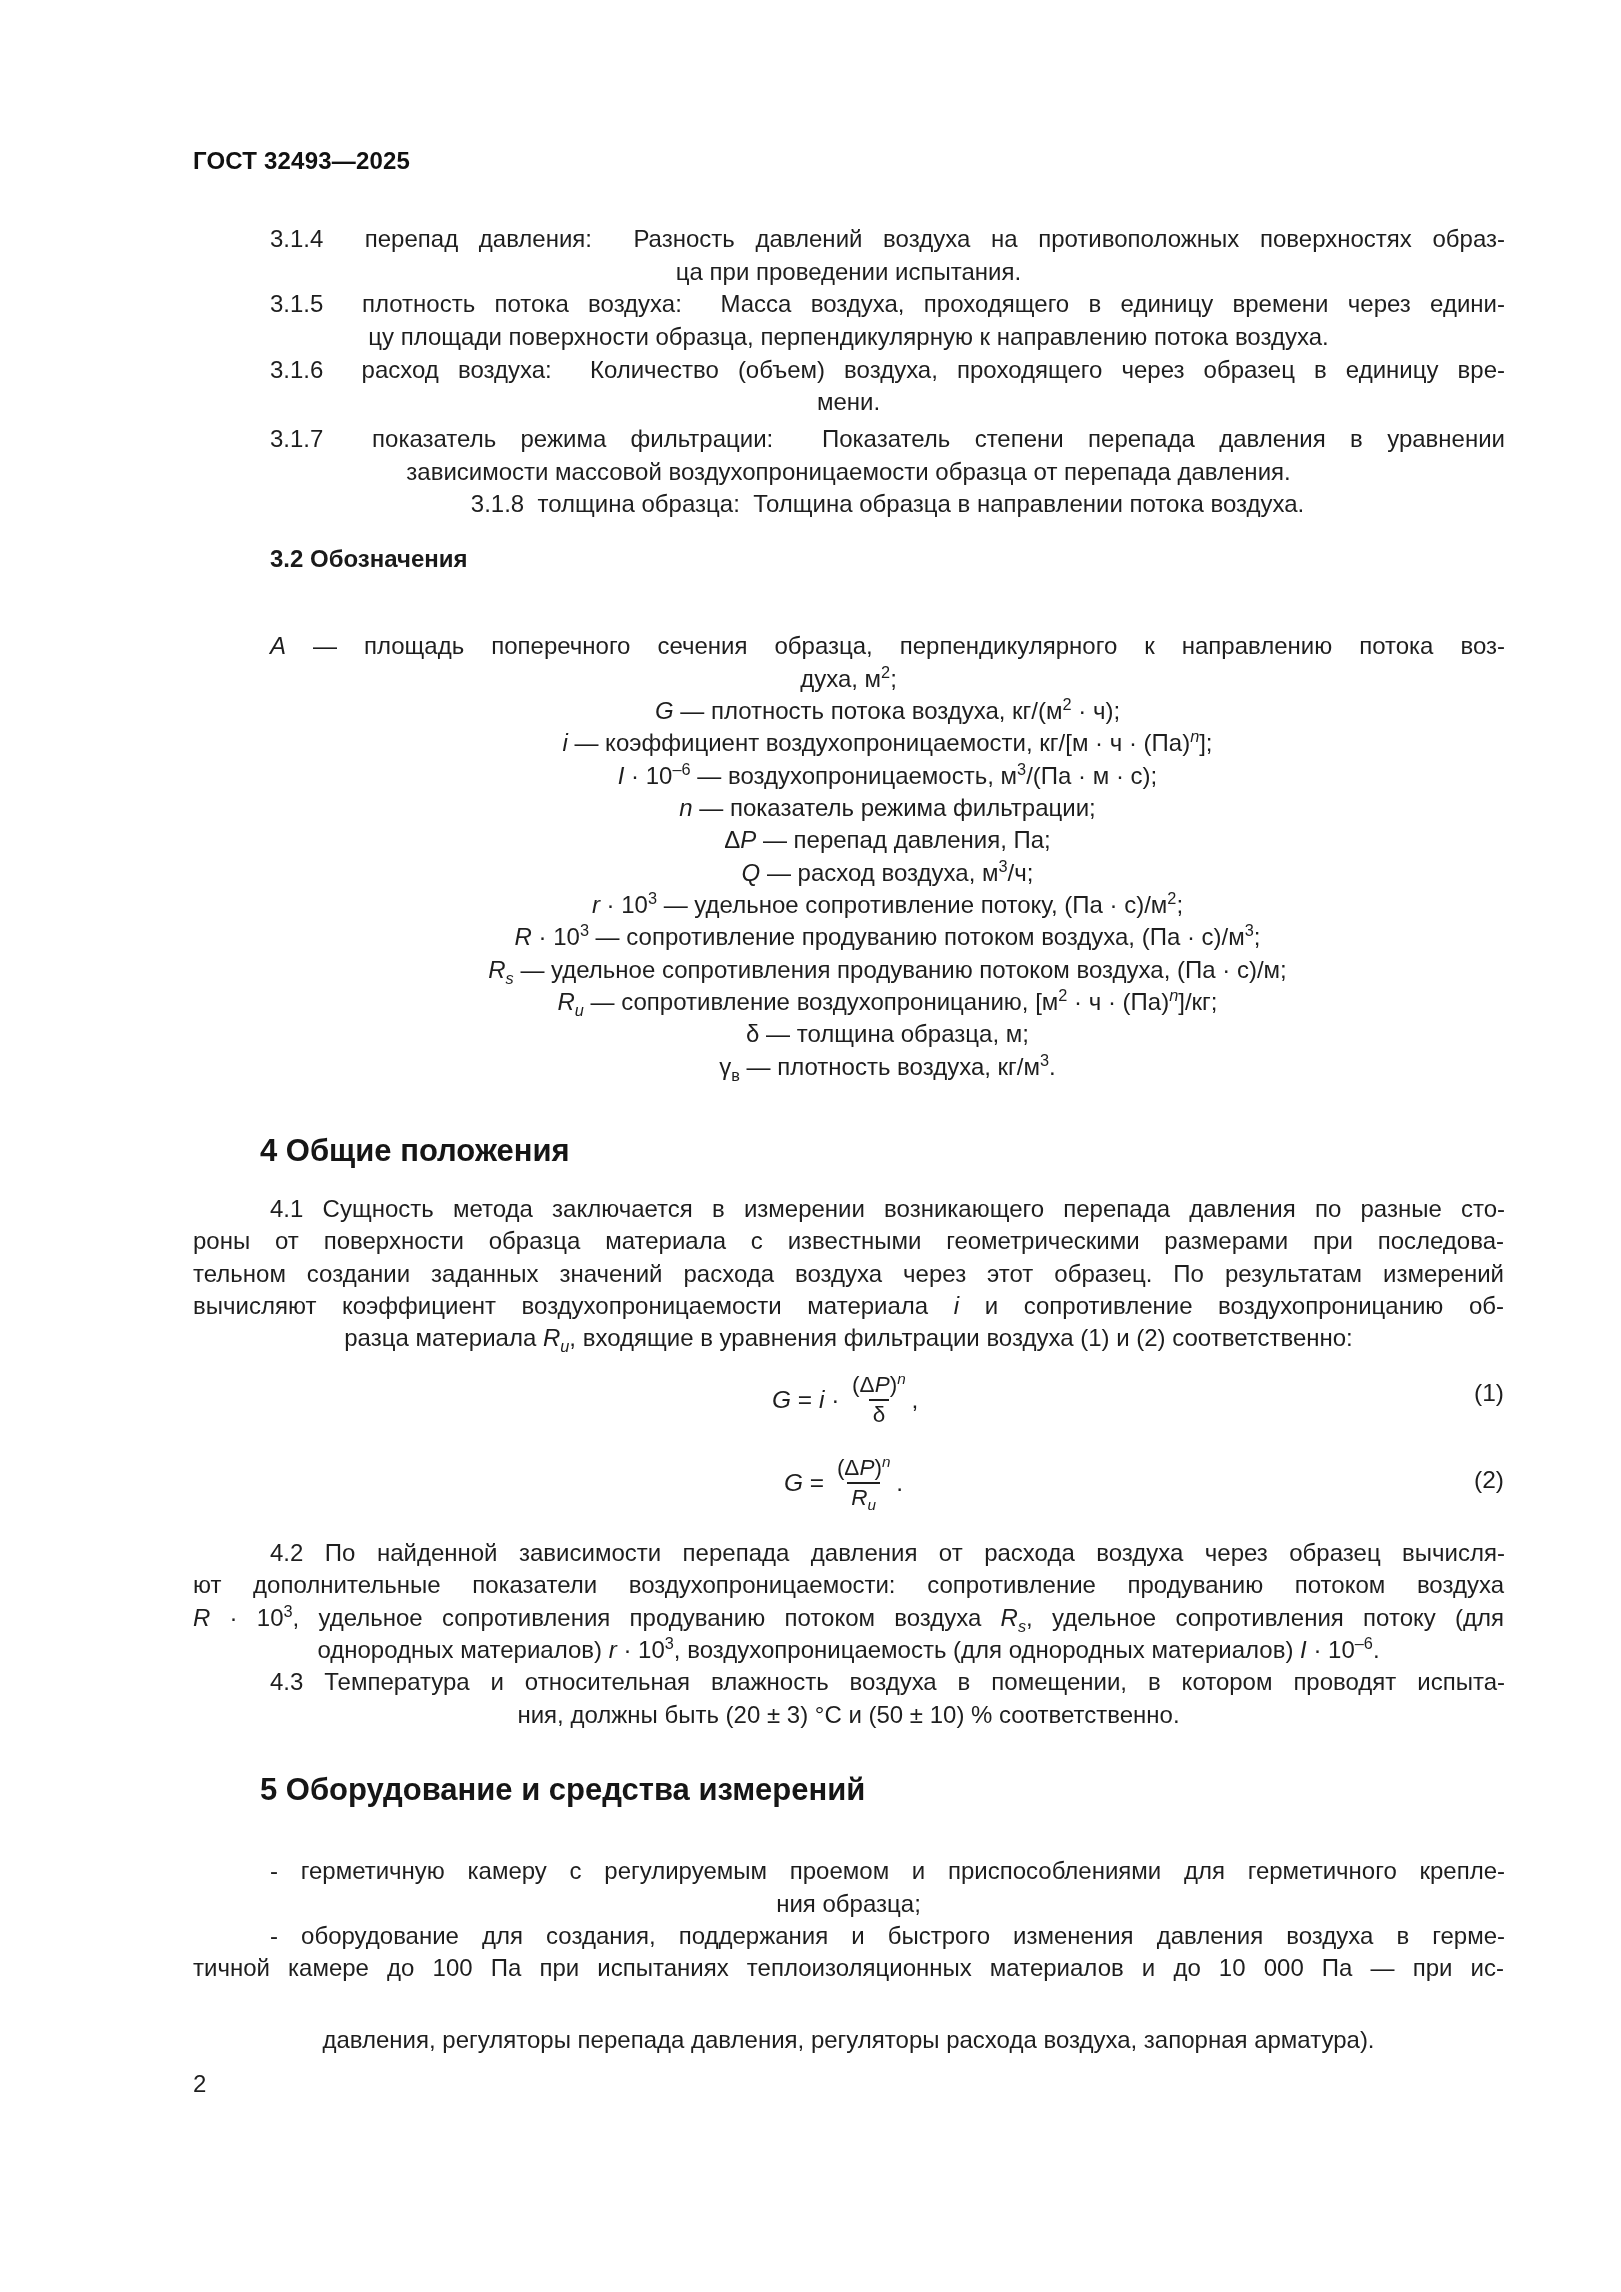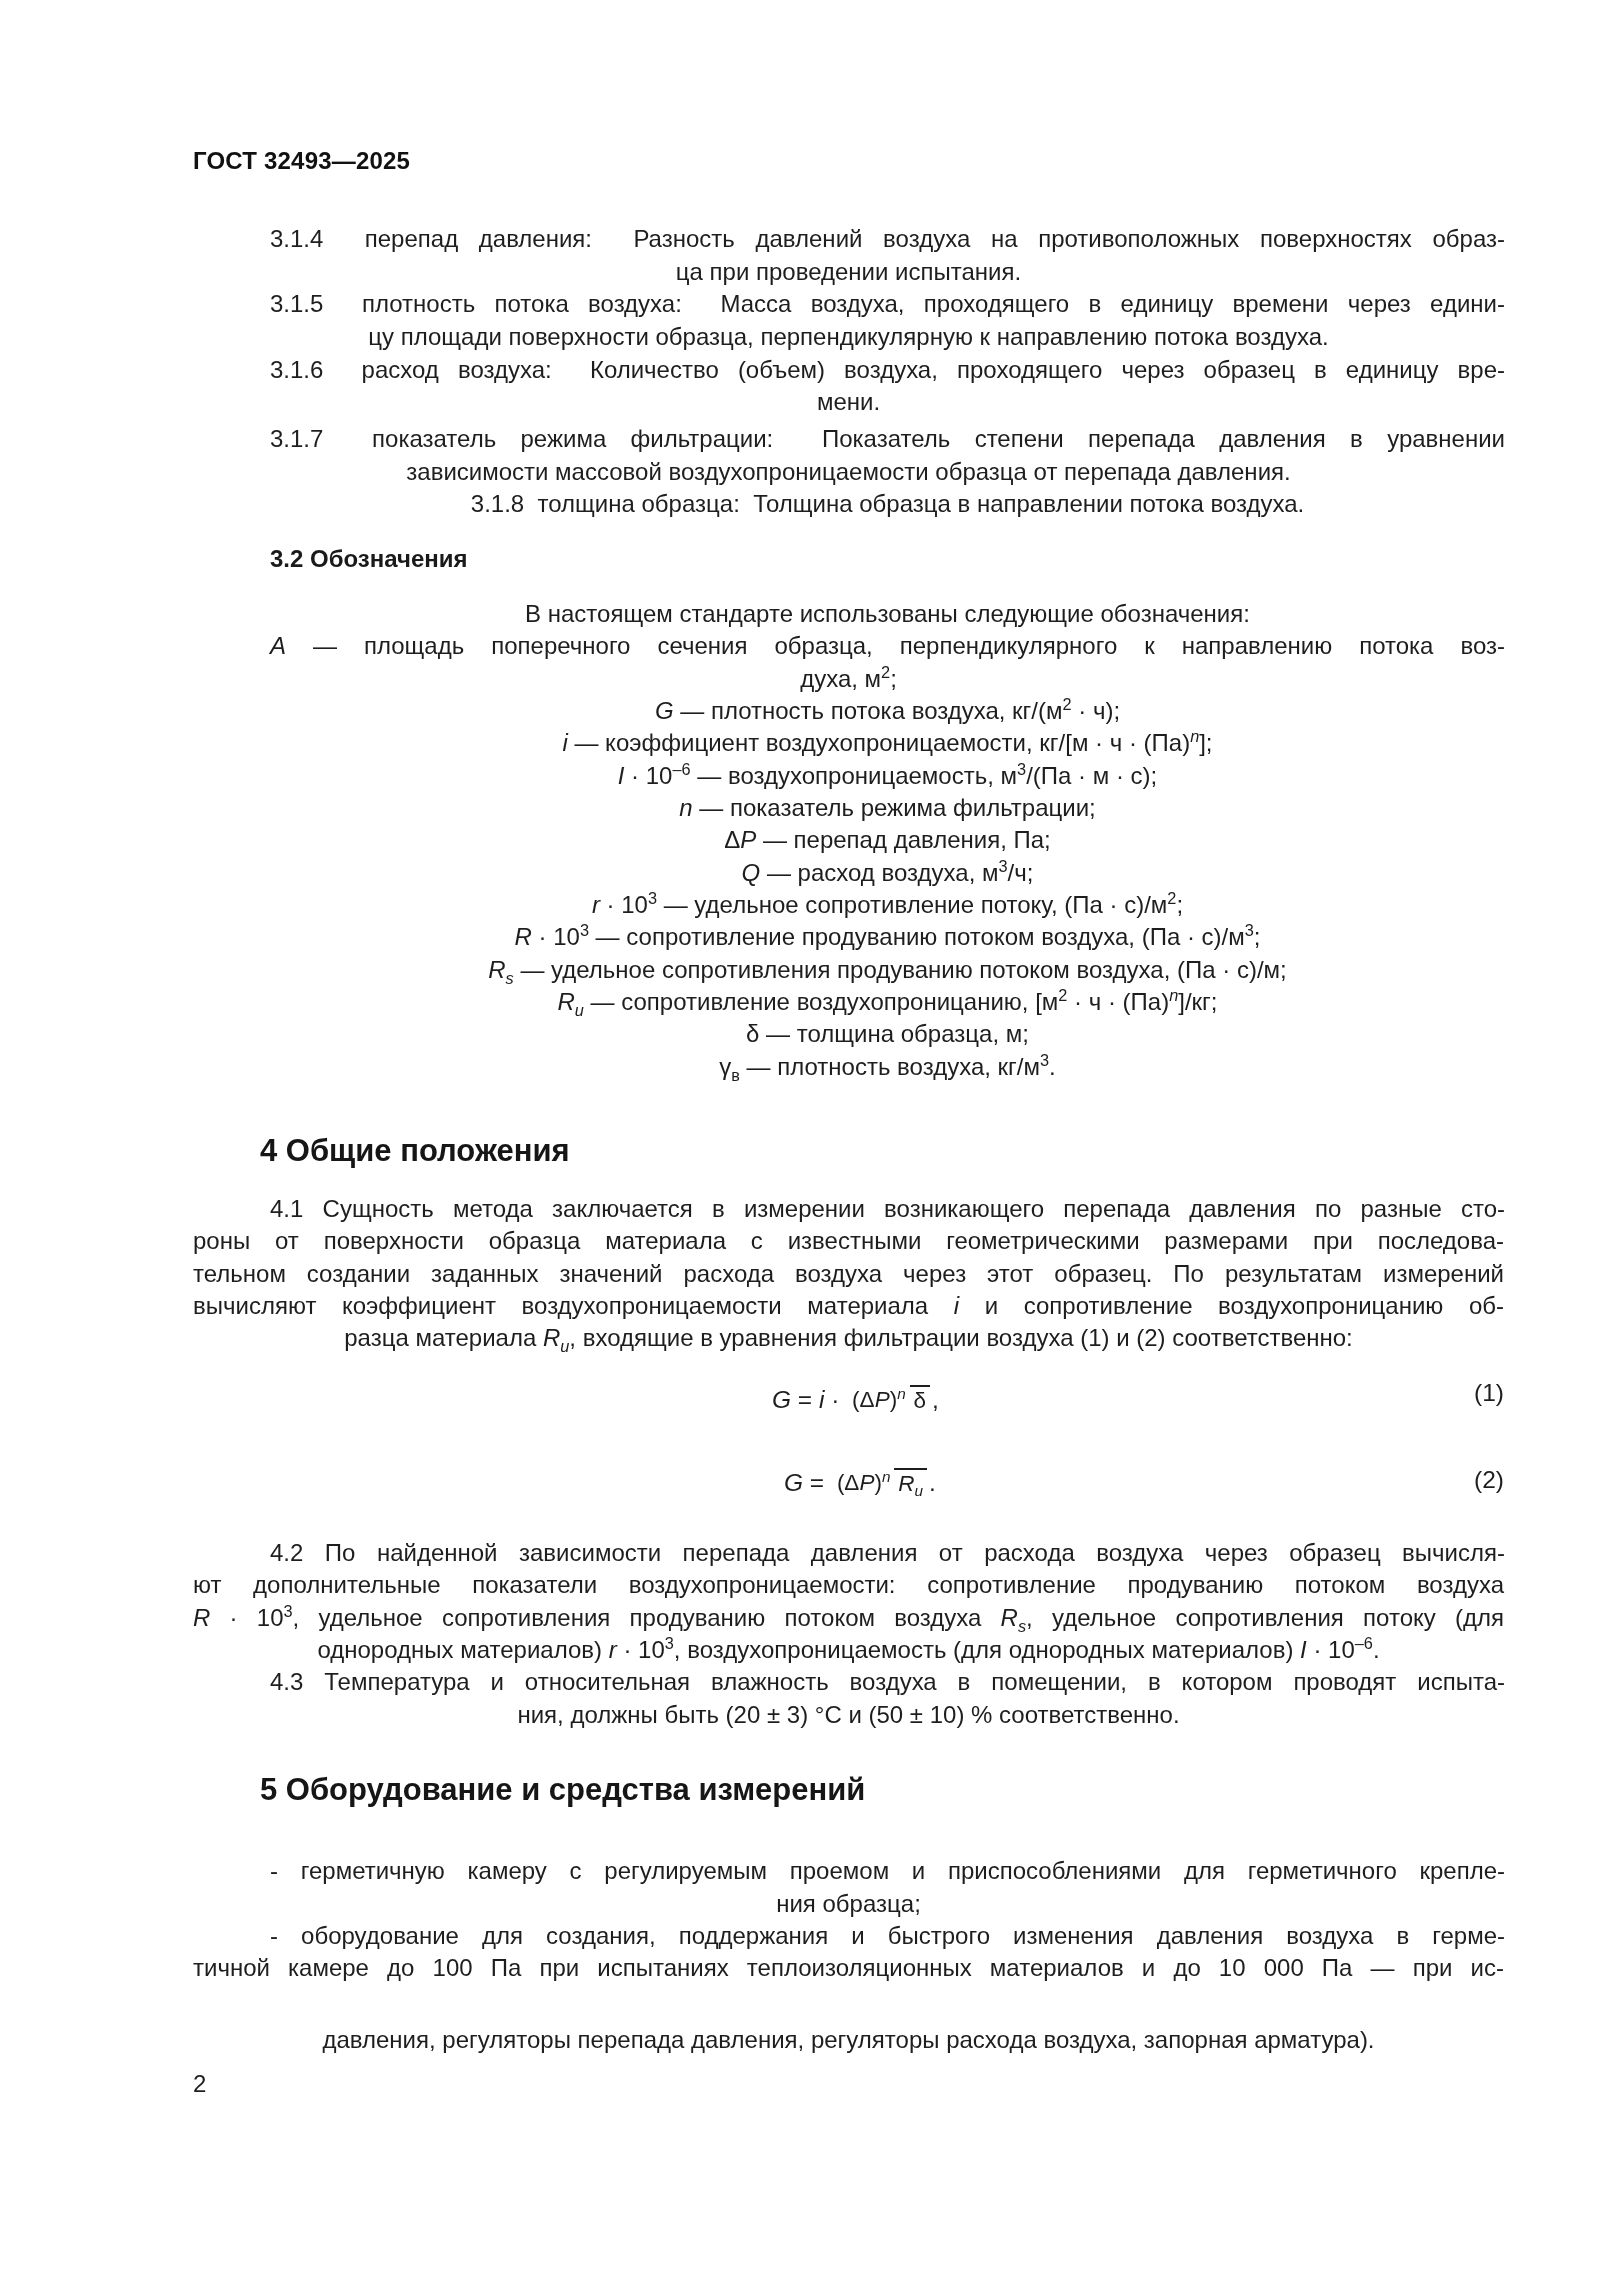--- a/index.html
+++ b/index.html
@@ -10,21 +10,21 @@
   .ln { position: absolute; left: 193px; width: 1311px; font-size: 24px; line-height: 32px; white-space: nowrap; text-align: center; }
   .ln.j { text-align: justify; text-align-last: justify; }
   .ln.ind { left: 270px; width: 1235px; }
   .b { font-weight: normal; }
   .it { font-style: italic; }
   sup { font-size: 0.68em; vertical-align: 0.55em; line-height: 0; }
   sub { font-size: 0.68em; vertical-align: -0.35em; line-height: 0; }
   .sub-h { position: absolute; left: 270px; font-size: 24px; font-weight: bold; color: #1a1a1a; }
   .sec-h { position: absolute; left: 260px; font-size: 31px; font-weight: bold; color: #161616; }
   .formula { position: absolute; font-size: 24.5px; display: flex; align-items: center; }
-  .frac { display: inline-flex; flex-direction: row; align-items: center; margin: 0 2px; }
+  .frac { display: inline-flex; flex-direction: column; align-items: center; margin: 0 2px; }
   .frac .num { padding: 0 3.9px; line-height: 27.4px; font-size: 22.5px; }
   .frac .den { padding: 0 3.9px; line-height: 27.4px; font-size: 22.5px; border-top: 2px solid #1e1e1e; }
   .eqno { position: absolute; right: 117px; font-size: 24.5px; }
   .page-no { position: absolute; left: 193px; top: 2070px; font-size: 24px; }
 </style>
 </head>
 <body>
 
 <div class="page">
 
@@ -38,21 +38,20 @@
 
   <div class="ln ind j" style="top:354px"><span>3.1.6</span>&nbsp; <span class="b">расход воздуха:</span>&nbsp; <span>Количество (объем) воздуха, проходящего через образец в единицу вре-</span></div>
   <div class="ln" style="top:386px">мени.</div>
 
   <div class="ln ind j" style="top:423px"><span>3.1.7</span>&nbsp; <span class="b">показатель режима фильтрации:</span>&nbsp; <span>Показатель степени перепада давления в уравнении</span></div>
   <div class="ln" style="top:456px">зависимости массовой воздухопроницаемости образца от перепада давления.</div>
 
   <div class="ln ind" style="top:488px"><span>3.1.8</span>&nbsp; <span class="b">толщина образца:</span>&nbsp; <span>Толщина образца в направлении потока воздуха.</span></div>
 
   <div class="sub-h" style="top:545px">3.2  Обозначения</div>
-  <div class="ln ind" style="top:598px">В настоящем стандарте использованы следующие обозначения:</div>
 
   <div class="ln ind j" style="top:630px"><span class="it">A</span><span> — площадь поперечного сечения образца, перпендикулярного к направлению потока воз-</span></div>
   <div class="ln" style="top:663px"><span>духа, м</span><sup>2</sup><span>;</span></div>
 
   <div class="ln ind" style="top:695px"><span class="it">G</span><span> — плотность потока воздуха, кг/(м</span><sup>2</sup><span> · ч);</span></div>
 
   <div class="ln ind" style="top:727px"><span class="it">i</span><span> — коэффициент воздухопроницаемости, кг/[м · ч · (Па)</span><sup class="it">n</sup><span>];</span></div>
 
   <div class="ln ind" style="top:760px"><span class="it">I</span><span> · 10</span><sup>–6</sup><span> — воздухопроницаемость, м</span><sup>3</sup><span>/(Па · м · с);</span></div>
 

